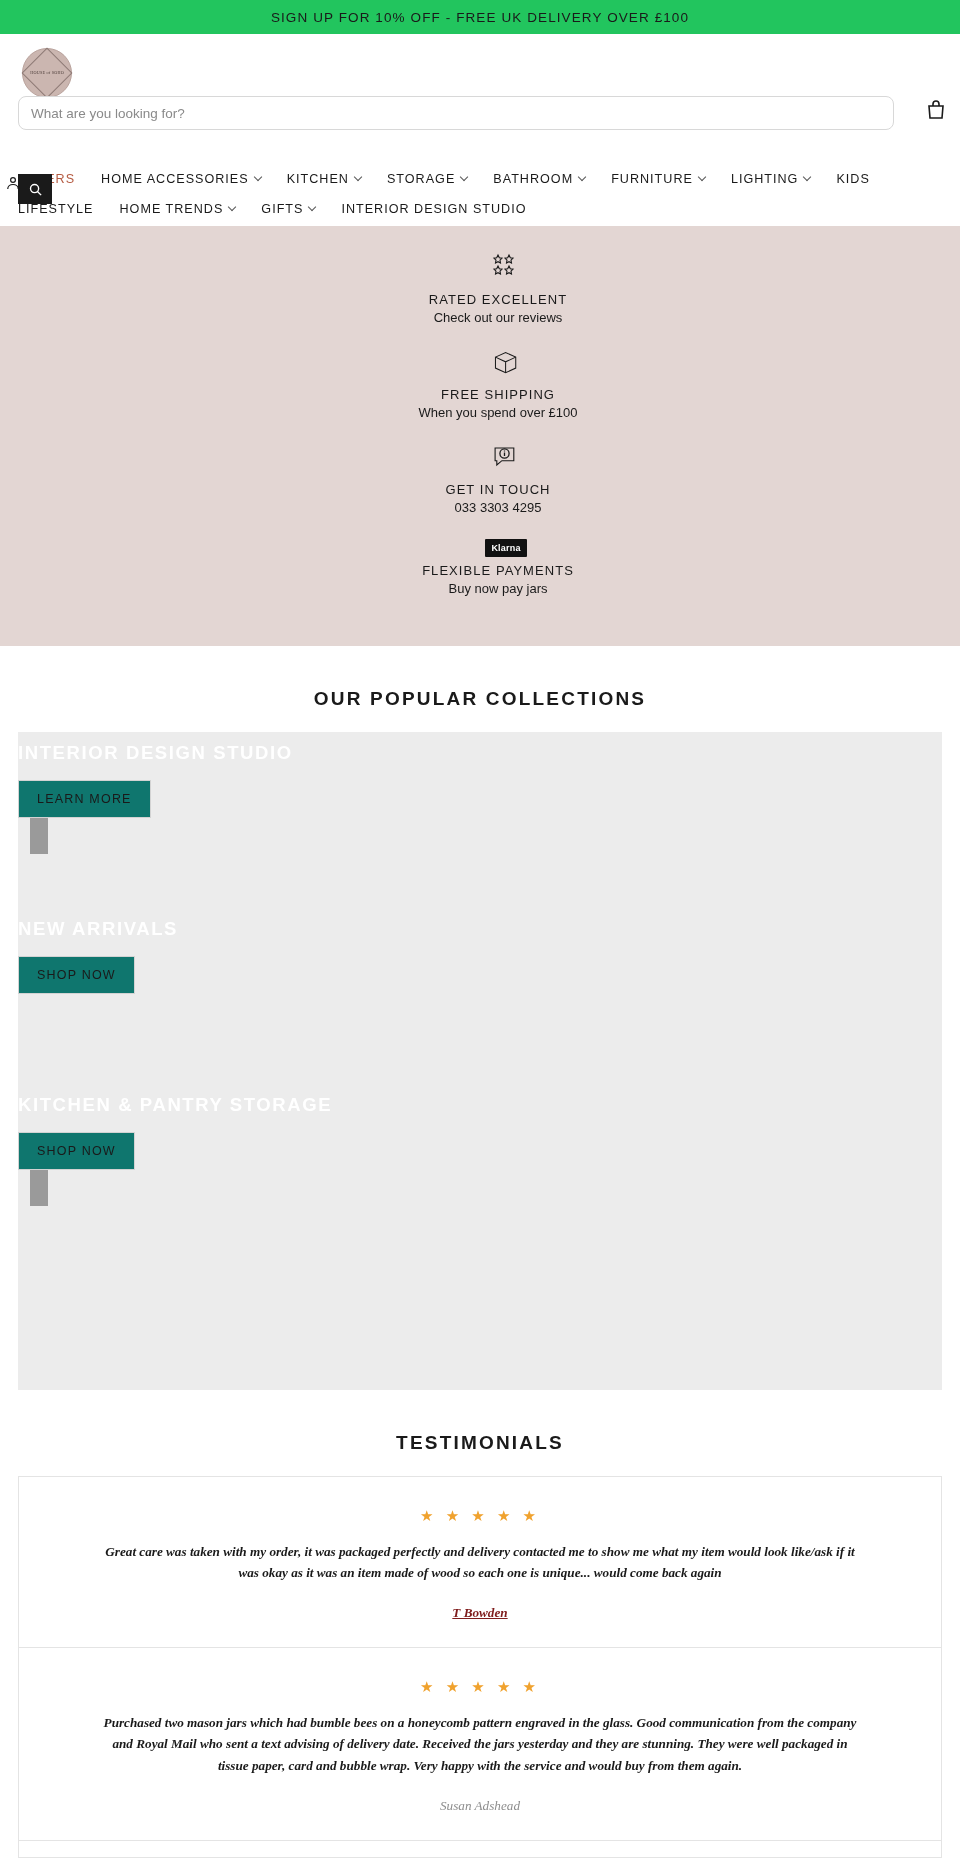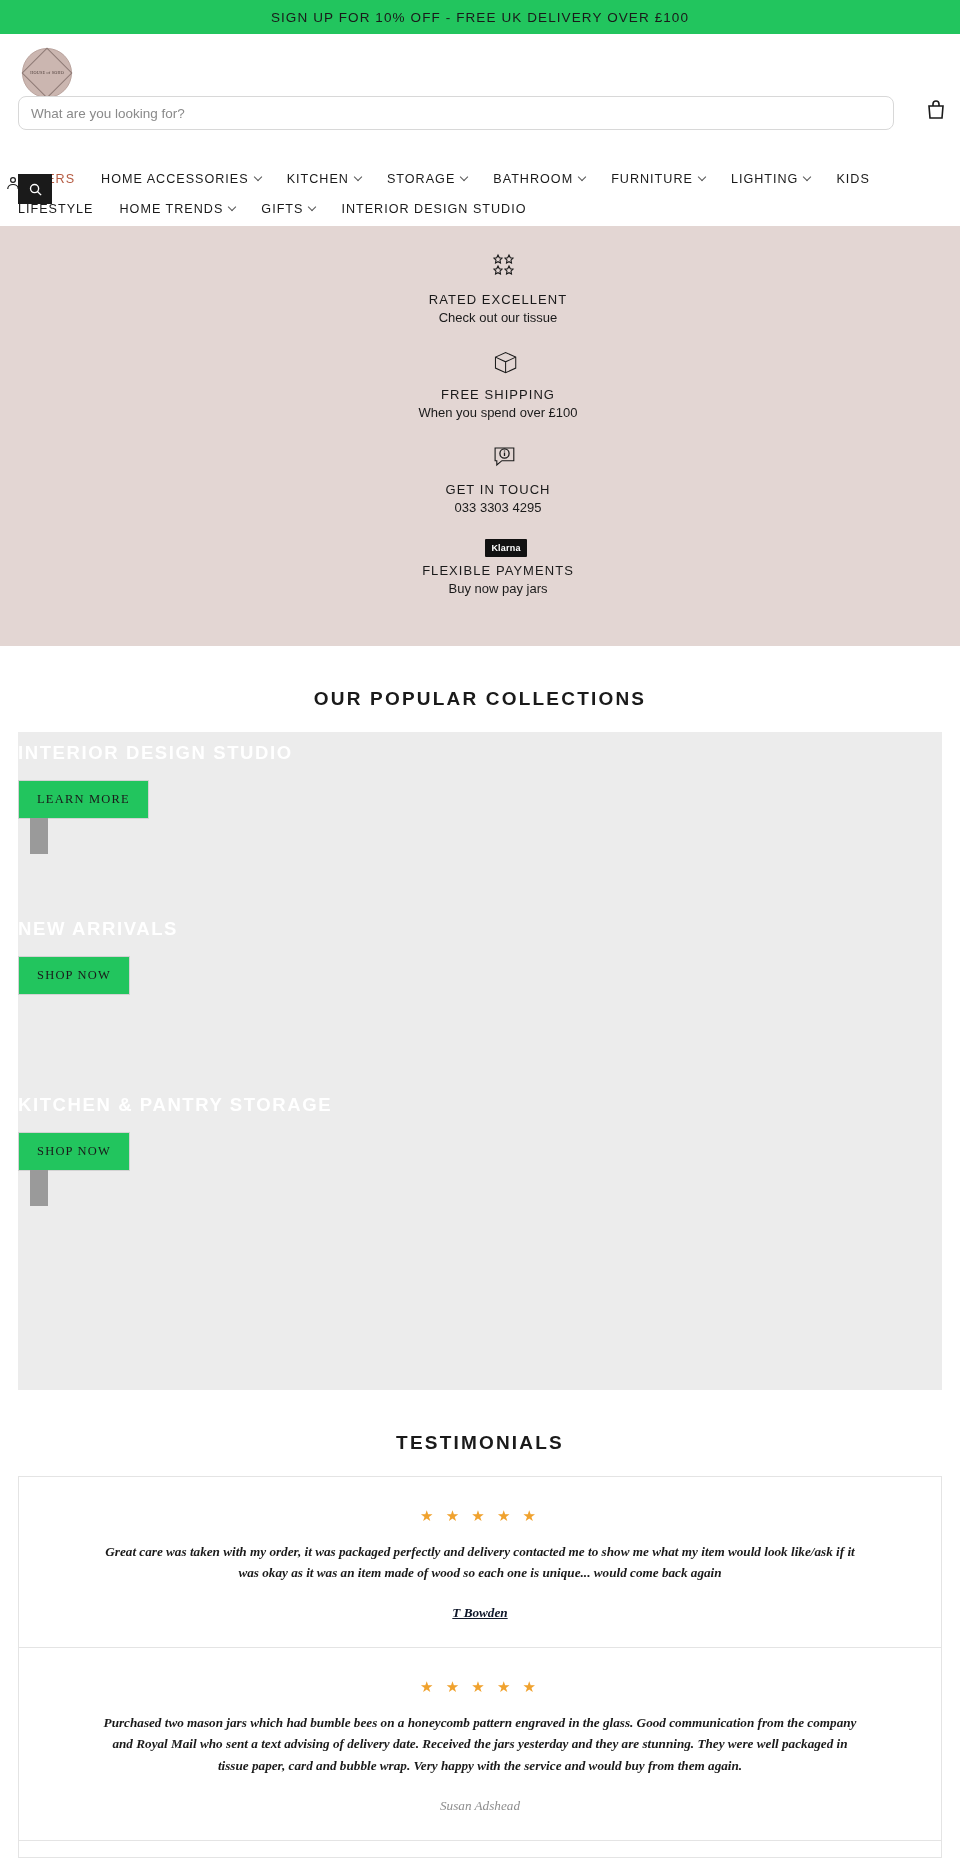--- a/index.html
+++ b/index.html
@@ -202,28 +202,28 @@
     position: absolute;
     left: 0; top: 10px;
     font-size: 18.5px;
     letter-spacing: 1.6px;
     font-weight: bold;
     color: #ffffff;
   }
   .coll-btn {
     position: absolute;
     left: 0; top: 48px;
-    background: #22c55e;
+    background: #0f766e;
     border: 1px solid #d3d3d3;
     font-size: 12.5px;
     letter-spacing: 1.2px;
     padding: 11px 18px;
     color: #1a1a1a;
     cursor: pointer;
-    font-family: Liberation Serif, serif;
+    font-family: Liberation Sans, sans-serif;
   }
   .coll-swatch {
     position: absolute;
     left: 12px; top: 86px;
     width: 18px; height: 36px;
     background: #9a9a9a;
   }
   .coll-spacer { height: 130px; }
 
   
@@ -249,21 +249,21 @@
     font-size: 13.2px;
     line-height: 1.6;
     color: #1a1a1a;
     max-width: 760px;
     margin: 0 auto 22px;
   }
   .testi-author {
     font-family: "Liberation Serif", serif;
     font-style: italic;
     font-size: 13.2px;
-    color: #0f172a;
+    color: #7f1d1d;
   }
   .testi-author.link {
     text-decoration: underline;
     font-weight: bold;
   }
   .testi-author.muted { color: #8d8d8d; }
 </style>
 </head>
 <body>
 
@@ -361,21 +361,21 @@
   <div class="trust-item">
     <span class="trust-icon">
       <svg width="34" height="34" viewBox="0 0 34 34" fill="none" stroke="#1a1a1a" stroke-width="1.1">
         <path d="M8 3l1.3 2.8L12 6.2 10 8.2l.5 2.8L8 9.7 5.5 11 6 8.2 4 6.2l2.7-.4z"></path>
         <path d="M19 3l1.3 2.8 2.7.4-2 2 .5 2.8L19 9.7 16.5 11l.5-2.8-2-2 2.7-.4z"></path>
         <path d="M8 14l1.3 2.8 2.7.4-2 2 .5 2.8L8 20.7 5.5 22l.5-2.8-2-2 2.7-.4z"></path>
         <path d="M19 14l1.3 2.8 2.7.4-2 2 .5 2.8L19 20.7 16.5 22l.5-2.8-2-2 2.7-.4z"></path>
       </svg>
     </span>
     <div class="trust-title">RATED EXCELLENT</div>
-    <div class="trust-sub">Check out our tissue</div>
+    <div class="trust-sub">Check out our reviews</div>
   </div>
 
   <div class="trust-item">
     <span class="trust-icon">
       <svg width="34" height="34" viewBox="0 0 34 34" fill="none" stroke="#1a1a1a" stroke-width="1.3">
         <path d="M4 10l13-6 13 6v14l-13 6-13-6z" transform="scale(0.78) translate(3,3)"></path>
         <path d="M4 10l13 6 13-6M17 16v14" transform="scale(0.78) translate(3,3)"></path>
       </svg>
     </span>
     <div class="trust-title">FREE SHIPPING</div>

